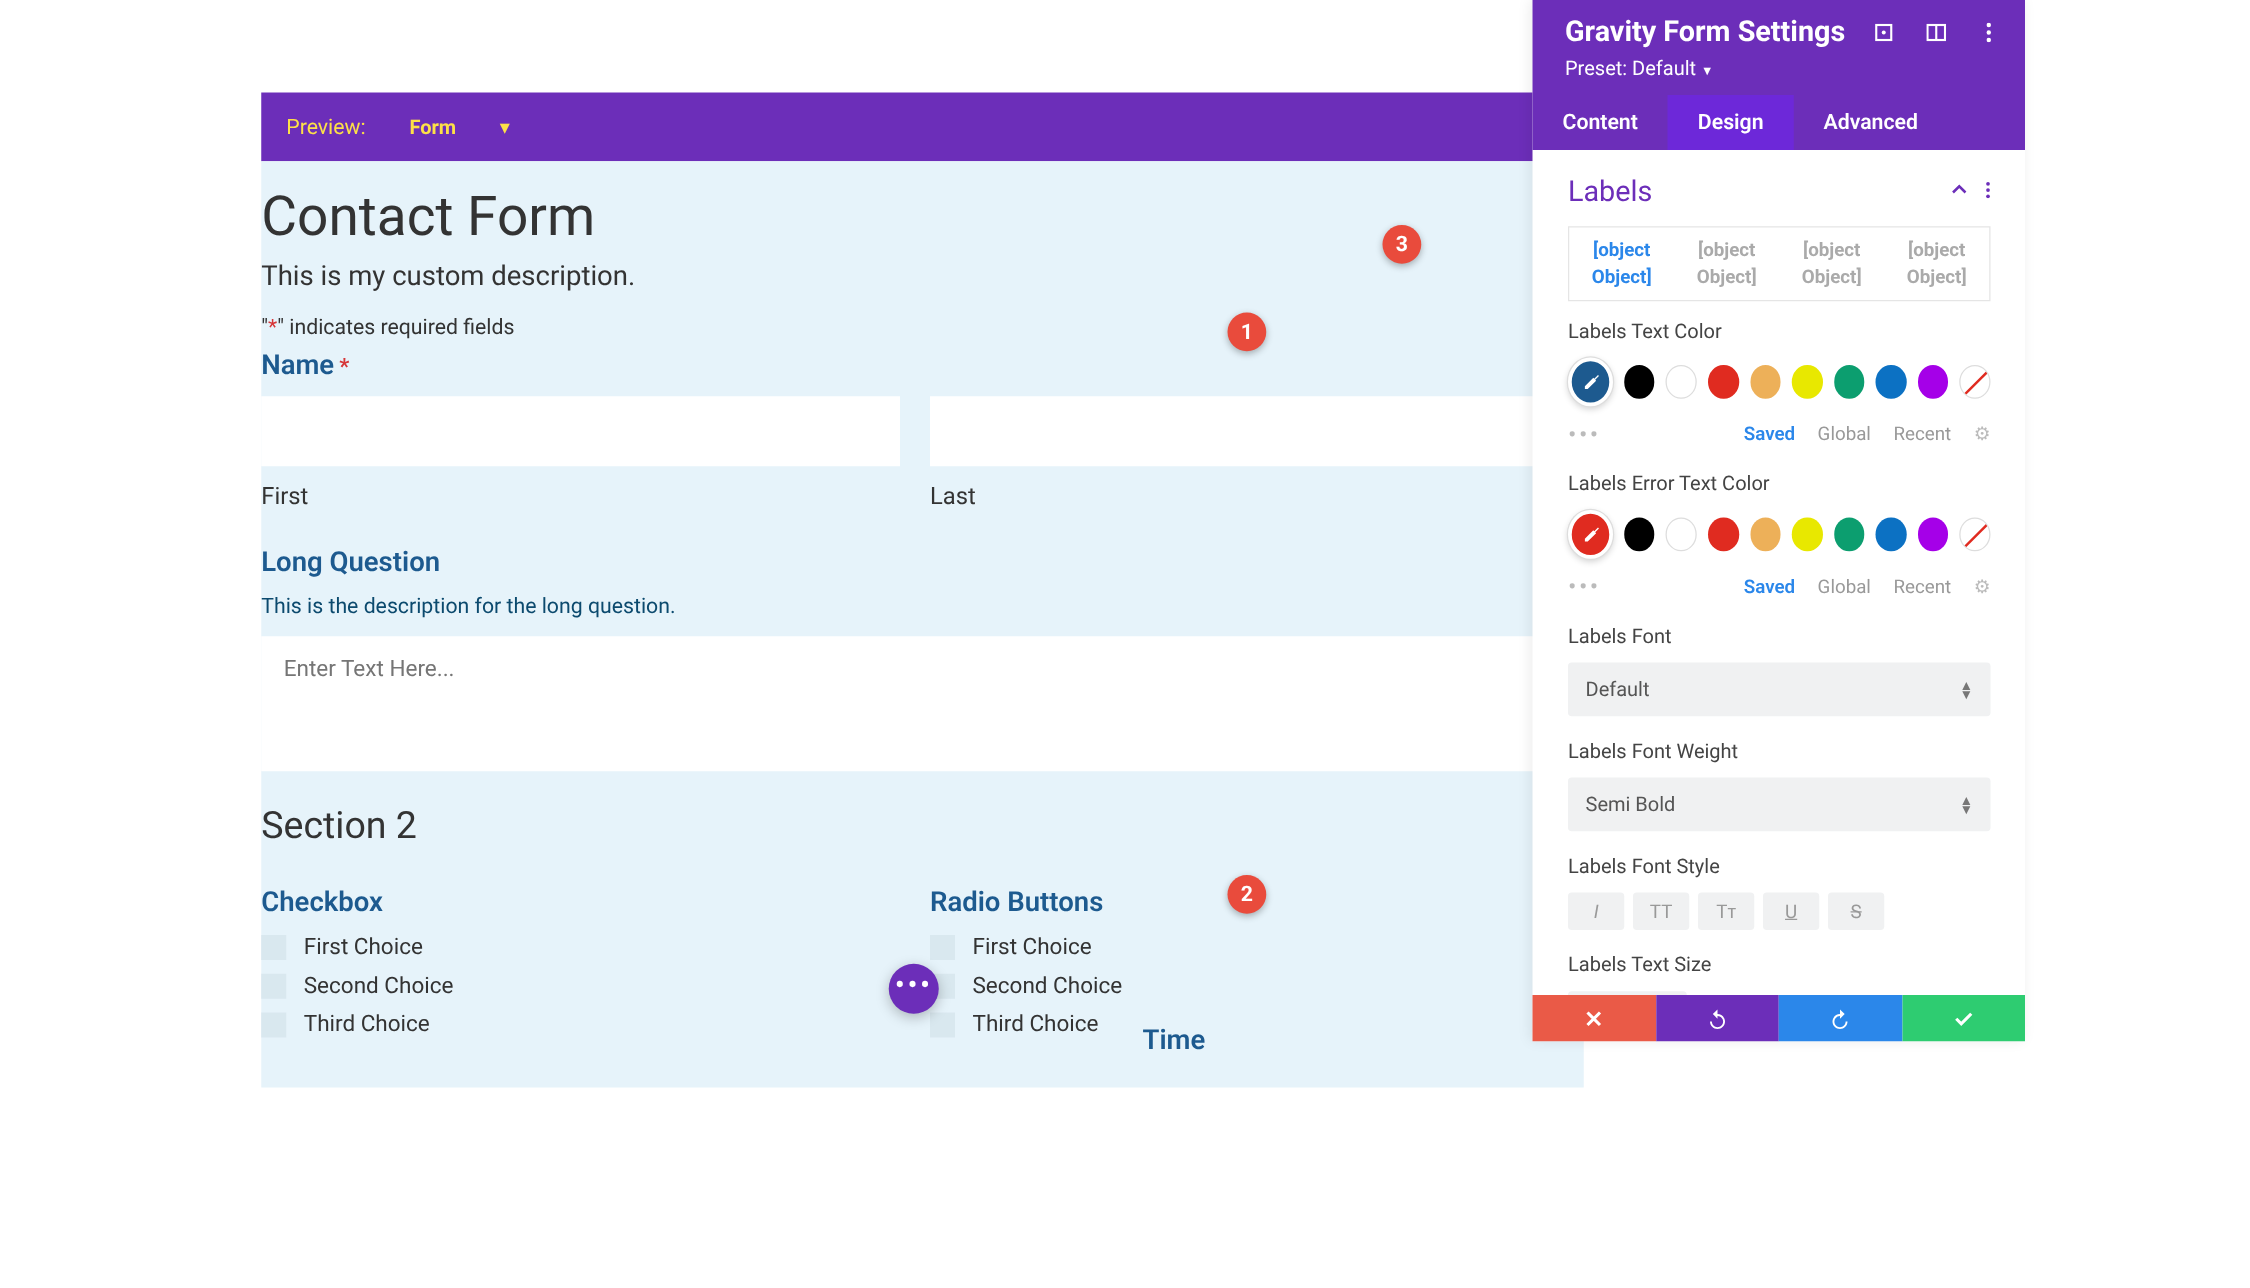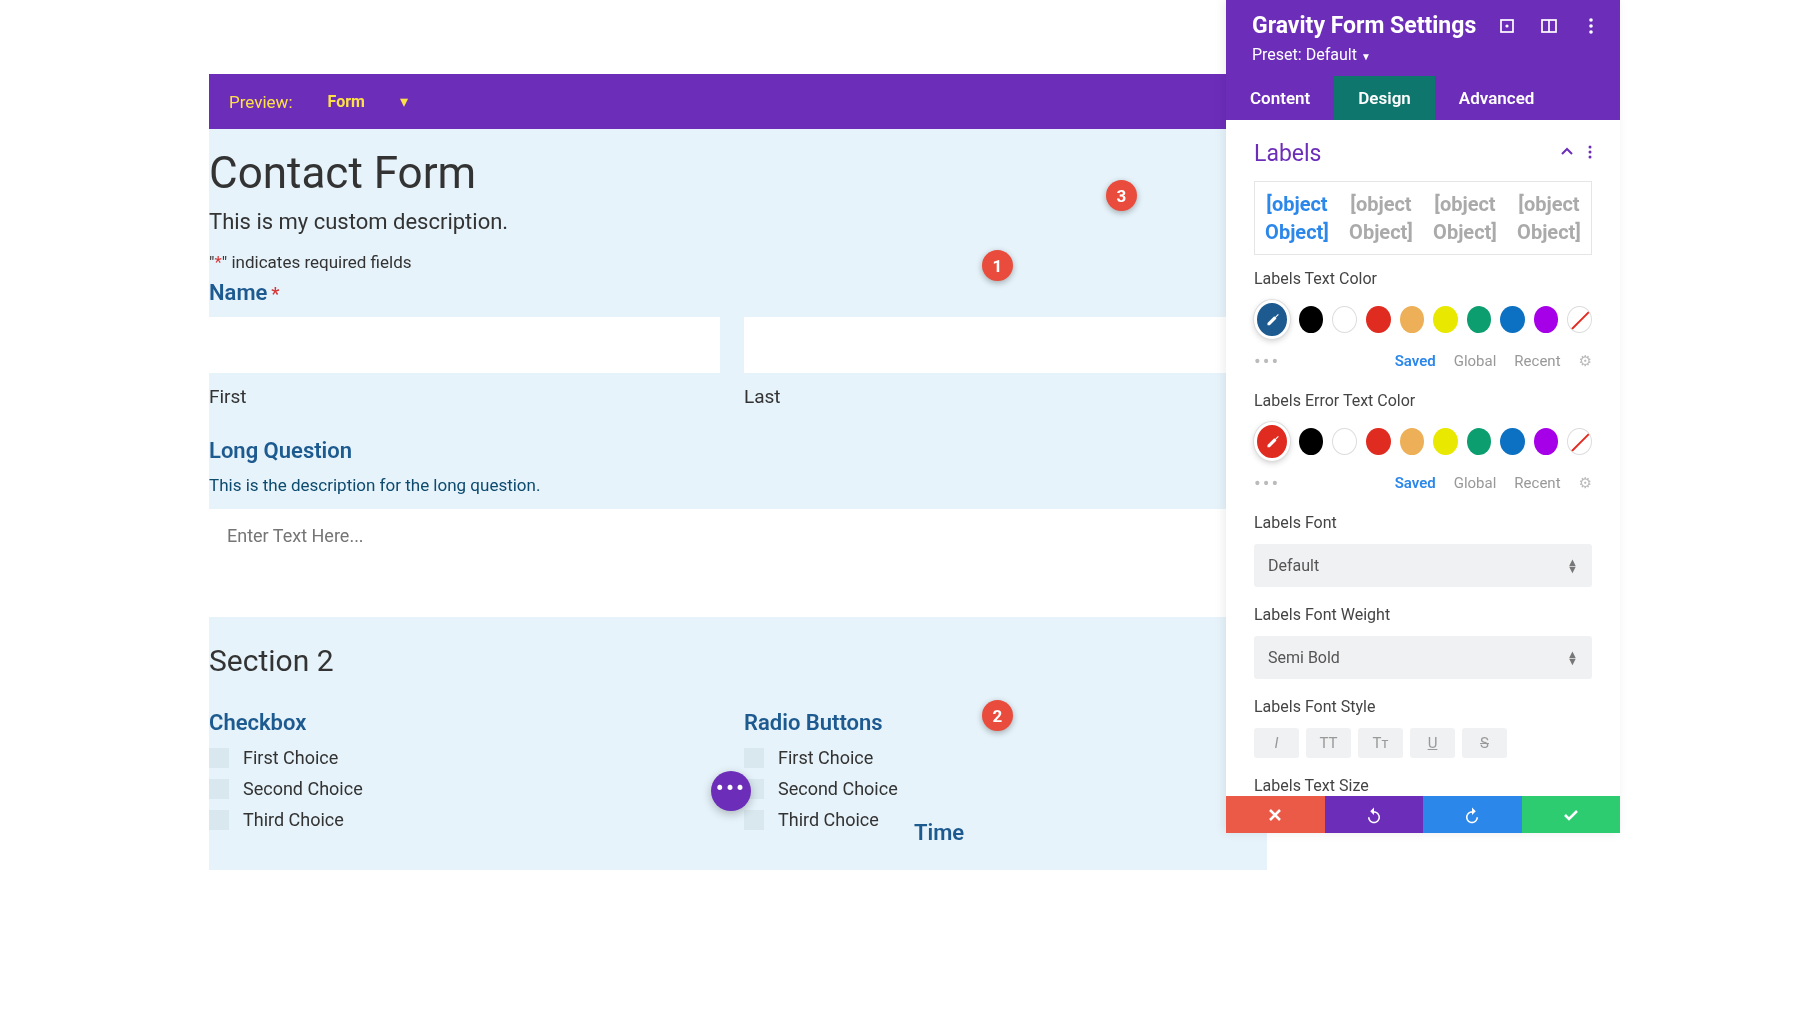--- a/index.html
+++ b/index.html
@@ -41,33 +41,33 @@
 .panel-header { background: #6c2eb9; color: #fff; padding: 12px 20px 12px 26px; }
 .ph-row1 { display: flex; align-items: center; justify-content: space-between; }
 .ph-title { font-size: 23px; font-weight: 700; }
 .ph-icons { display: flex; gap: 24px; align-items: center; }
 .ph-icon { width: 18px; height: 18px; display: flex; align-items: center; justify-content: center; }
 .ph-preset { font-size: 16px; margin-top: 6px; }
 .ph-preset .caret { font-size: 10px; margin-left: 4px; }
 
 .panel-tabs { display: flex; background: #6c2eb9; }
 .ptab { flex: none; padding: 12px 24px; color: #fff; font-size: 17px; font-weight: 600; cursor: pointer; }
-.ptab.active { background: #0f766e; }
+.ptab.active { background: #6d28d9; }
 
 .panel-body { flex: 1; overflow-y: auto; padding: 0; position: relative; }
 .panel-body::-webkit-scrollbar { width: 7px; }
 .panel-body::-webkit-scrollbar-thumb { background: #666; border-radius: 4px; }
 .panel-body::-webkit-scrollbar-track { background: #f0f0f0; }
 
 .section-header { display: flex; align-items: center; justify-content: space-between; padding: 20px 28px 14px 28px; }
 .sec-title { color: #6c2eb9; font-size: 23px; font-weight: 400; }
 .sec-controls { display: flex; gap: 14px; align-items: center; color: #6c2eb9; }
 
 .obj-tabs { display: flex; margin: 0 28px; border: 1px solid #e5e5e5; }
-.obj-tab { flex: 1; padding: 8px 4px; text-align: center; font-size: 20px; font-weight: 700; color: #aaa; cursor: pointer; line-height: 1.4; }
+.obj-tab { flex: 1; padding: 8px 4px; text-align: center; font-size: 15px; font-weight: 700; color: #aaa; cursor: pointer; line-height: 1.4; }
 .obj-tab.active { color: #2b87ea; }
 
 .setting-group { padding: 14px 28px 4px; }
 .setting-label { font-size: 16px; color: #444; font-weight: 400; margin-bottom: 12px; }
 
 .swatch-row { display: flex; gap: 9px; align-items: center; margin-bottom: 4px; }
 .swatch-current { width: 39px; height: 39px; border-radius: 50%; display: flex; align-items: center; justify-content: center; border: 3px solid #fff; box-shadow: 0 0 0 1px #ddd, 0 2px 6px rgba(0,0,0,0.2); }
 .swatch { width: 27px; height: 27px; border-radius: 50%; cursor: pointer; }
 .sw-black { background: #000; }
 .sw-white { background: #fff; border: 1px solid #ddd; }

